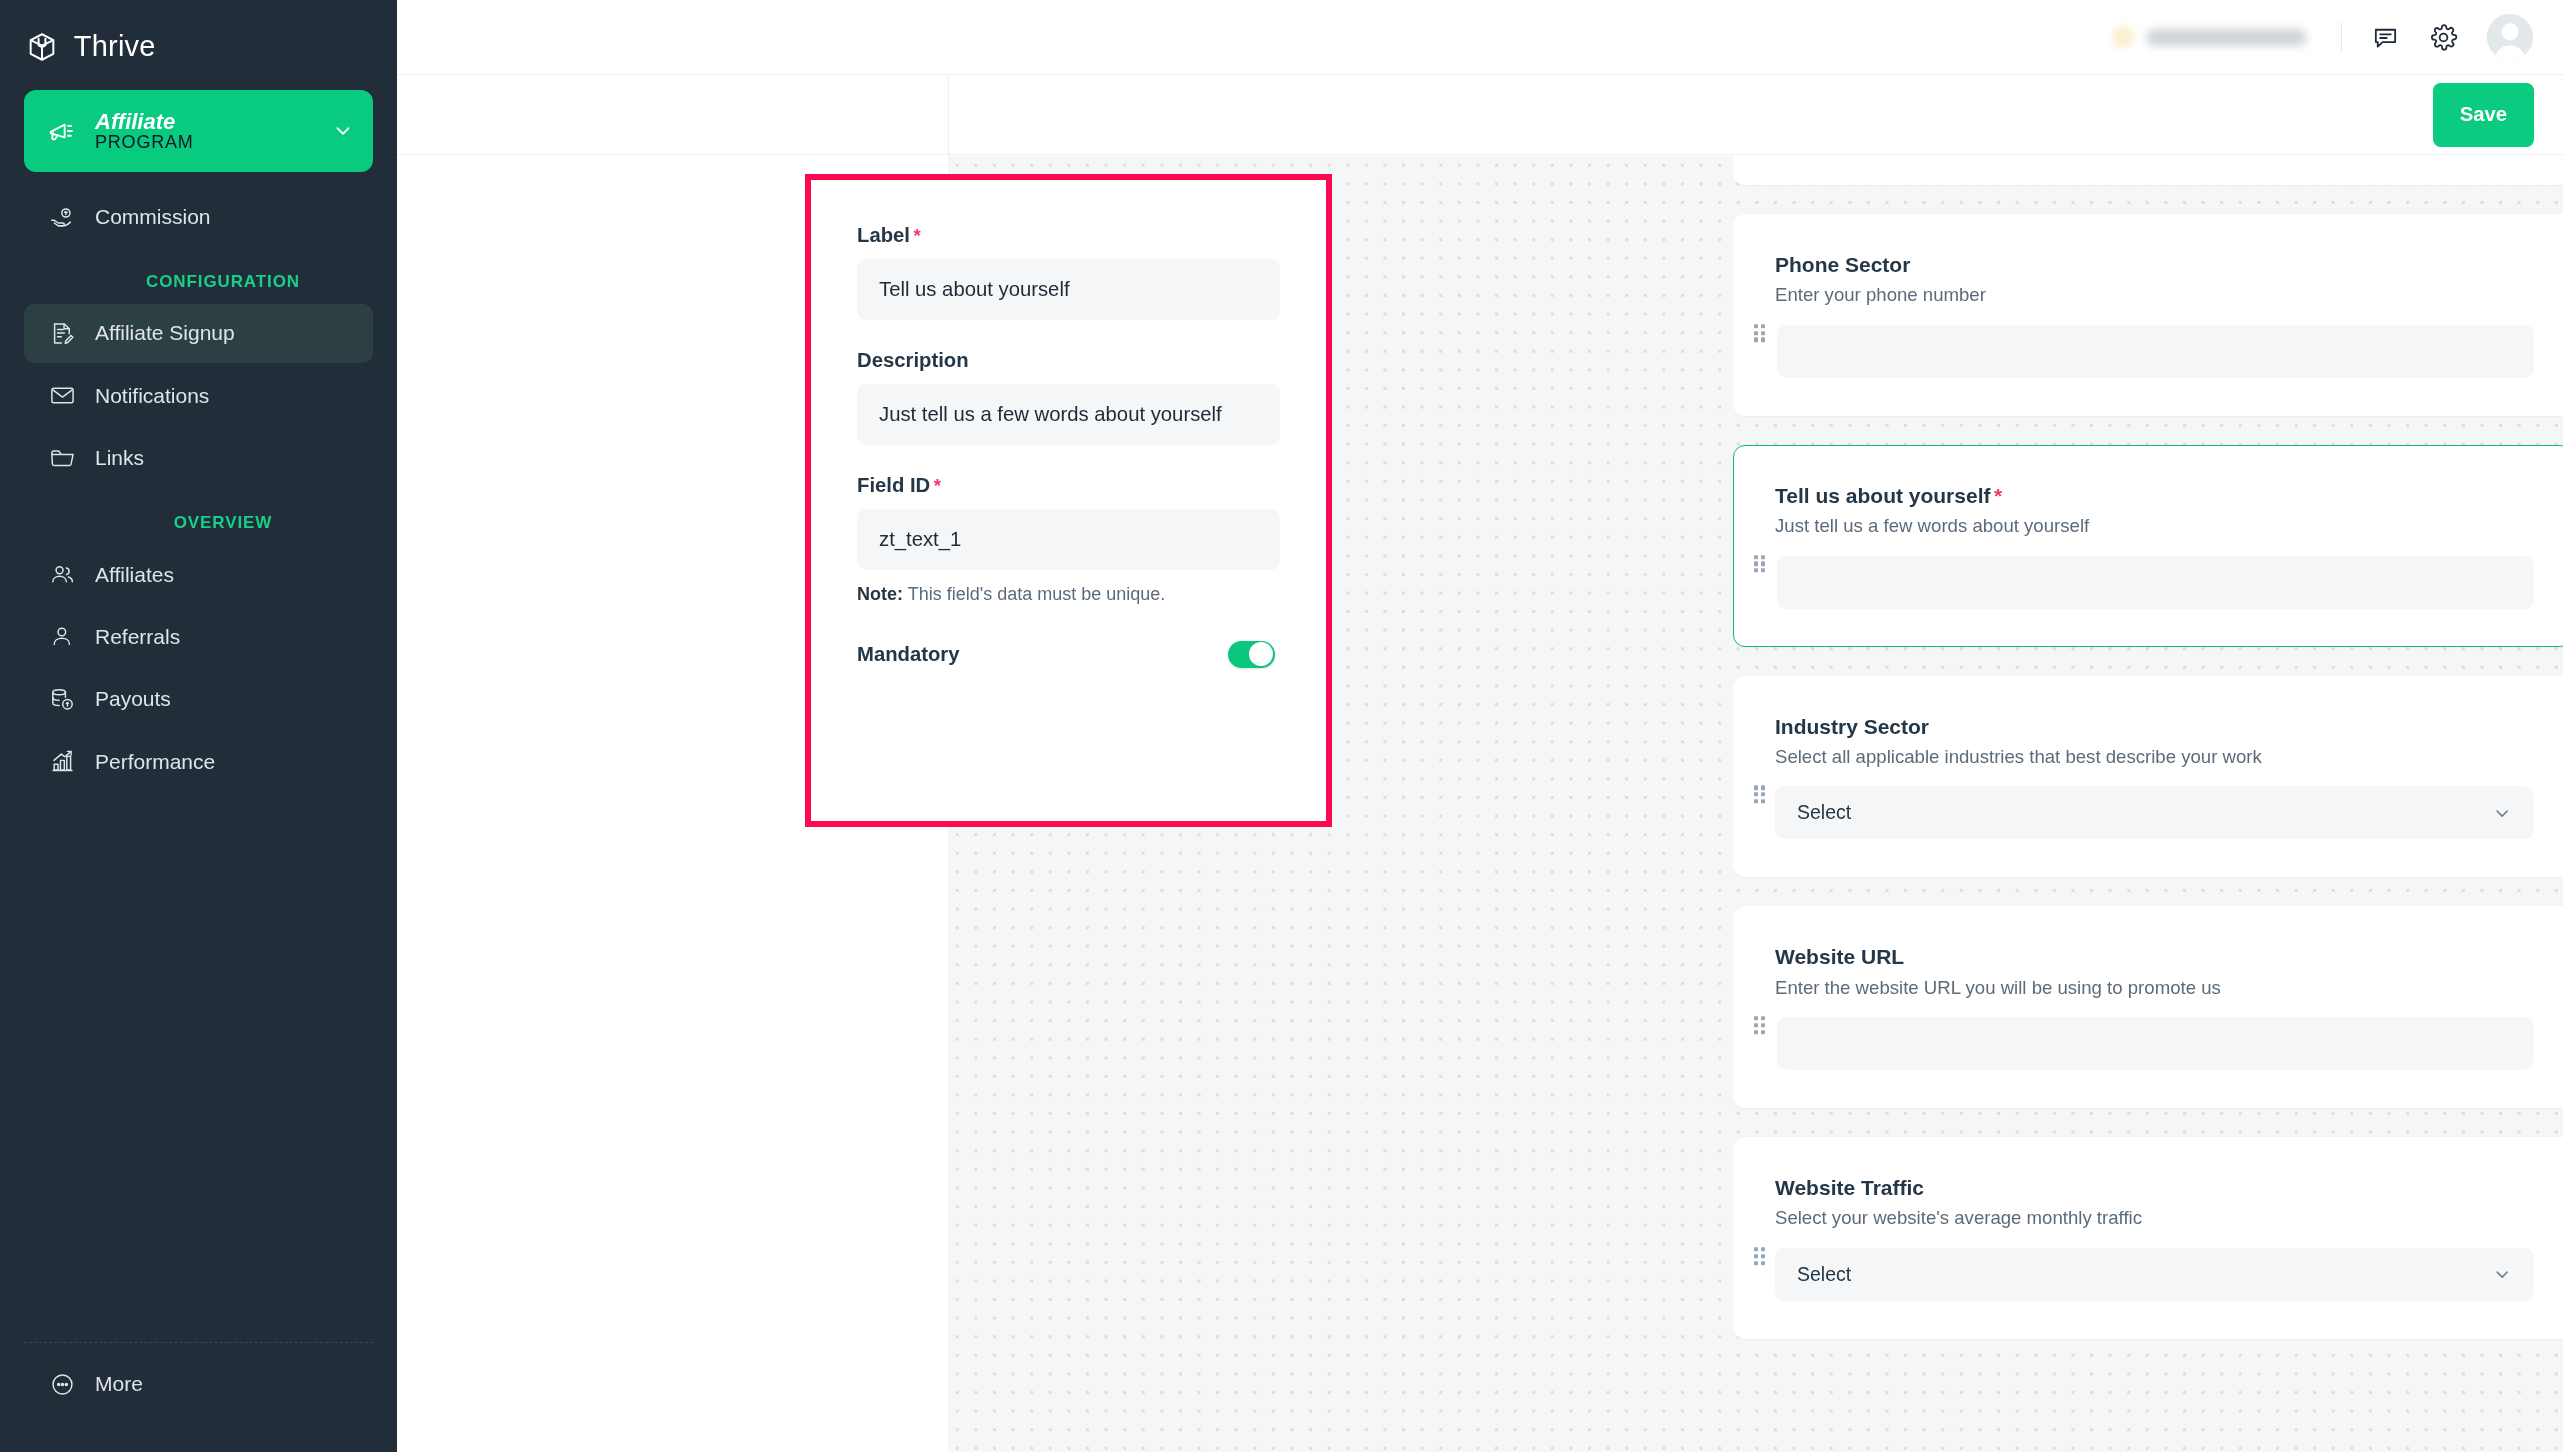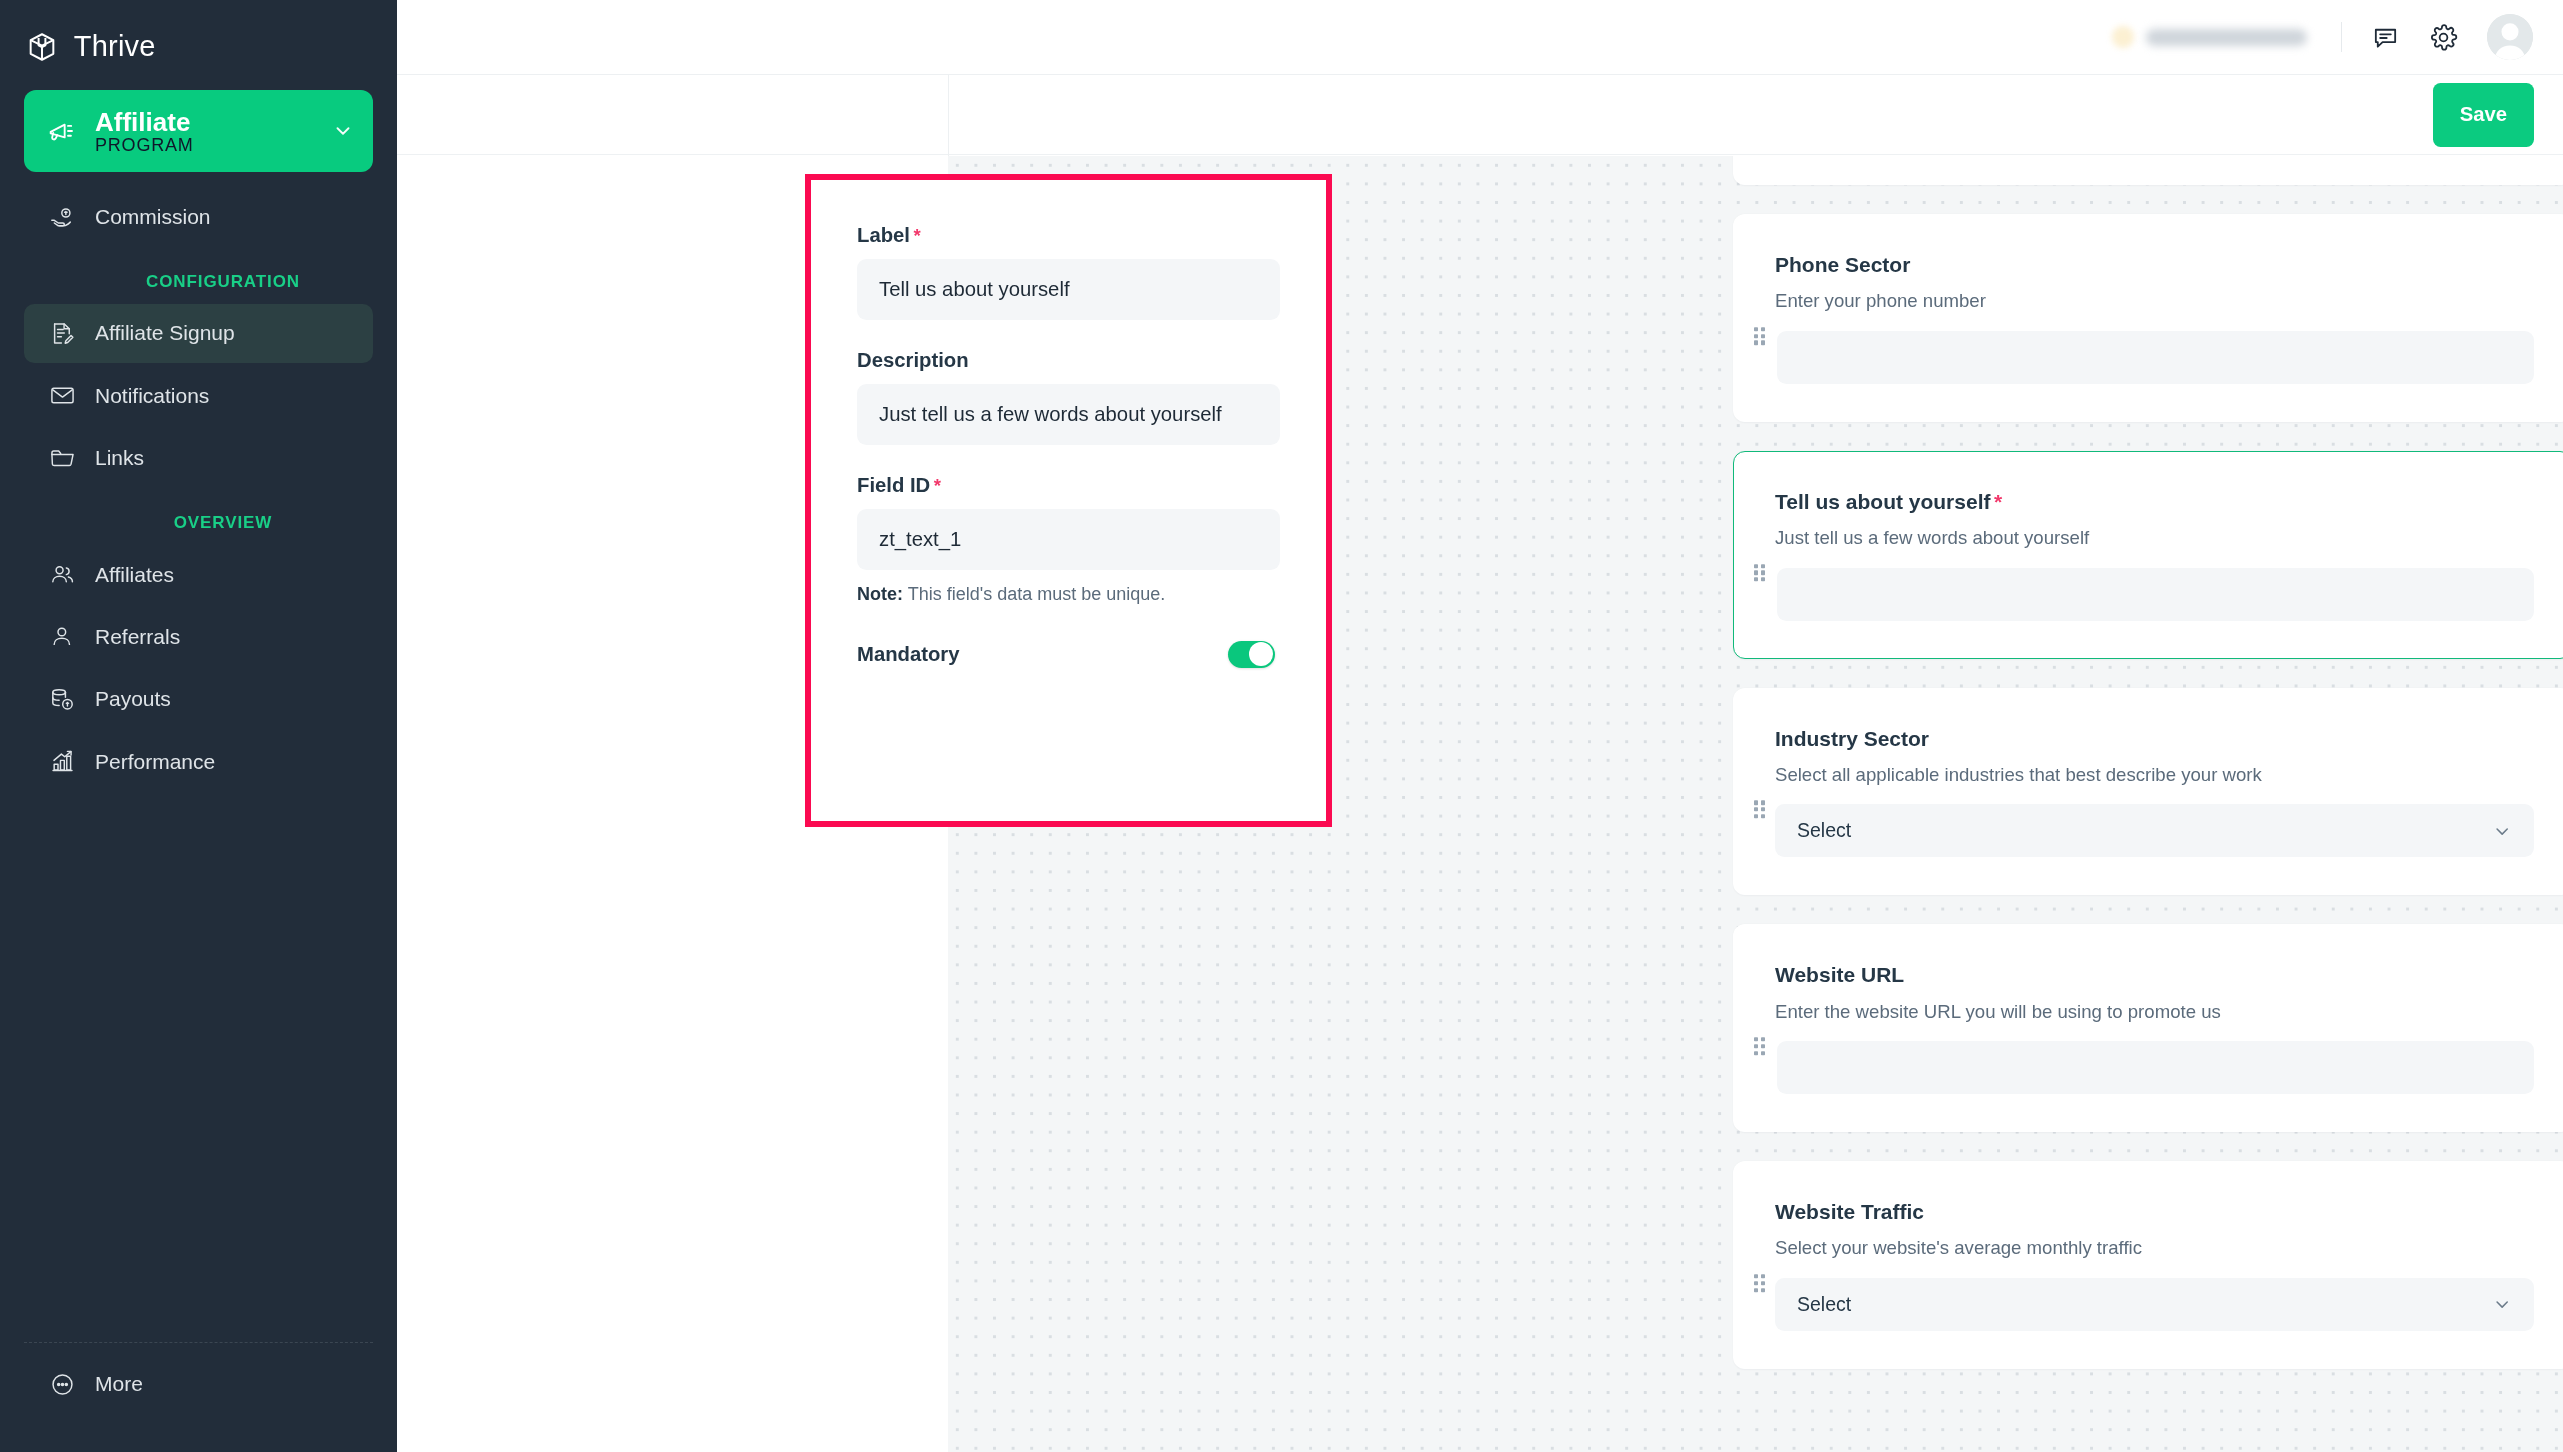--- a/index.html
+++ b/index.html
@@ -31,21 +31,21 @@
     margin: 15.3px 24px 0 24px;
     background: #08cb7f;
     border-radius: 12px;
     height: 82px;
     display: flex; align-items: center; gap: 17px;
     padding: 0 18.6px 0 22px;
     cursor: pointer;
   }
   .program-icon { width: 32px; height: 32px; flex: 0 0 32px; }
   .program-text { flex: 1 1 auto; line-height: 1.08; }
-  .program-title { color: #fff; font-size: 26px; font-weight: 700; }
+  .program-title { color: #fff; font-size: 22px; font-weight: 700; font-style: italic; }
   .program-sub { color: #0f172a; font-size: 18px; font-weight: 400; letter-spacing: 0.8px; margin-top: 2.5px; }
   .program-chevron { width: 22px; height: 22px; flex: 0 0 22px; opacity: .95; }
 
   .nav { margin-top: 12px; }
   .nav-section {
     color: #19cf87; font-size: 17px; font-weight: 700;
     letter-spacing: 0.9px; padding: 22px 0 8.5px 49px; text-align: center;
   }
   .nav-item {
     display: flex; align-items: center; gap: 18.6px;
@@ -127,21 +127,21 @@
     display: grid; grid-template-columns: 5.1px 5.1px; grid-template-rows: 5.1px 5.1px 5.1px;
     gap: 1.7px;
     cursor: grab;
   }
   .grip i { width: 4.2px; height: 4.2px; background: #9aa7b4; border-radius: 0.8px; display: block; }
   .fcard-title {
     font-size: 21px; font-weight: 700; color: #253746; line-height: 1.2;
   }
   .req { color: #f2386b; font-size: 21px; margin-left: 3.4px; }
   .fcard-desc {
-    font-size: 18.6px; color: #5b6b7b; margin-top: 13px; font-weight: 400;
+    font-size: 18.6px; color: #5b6b7b; margin-top: 7px; font-weight: 400;
   }
   .fcard-input {
     margin-top: 18.6px; margin-left: 1.7px;
     background: #f4f6f8; border-radius: 9.3px; height: 53px;
   }
   .fcard-select {
     margin-top: 18.6px; background: #f4f6f8; border-radius: 9.3px;
     height: 53px; display: flex; align-items: center;
     padding: 0 22px 0 22px; justify-content: space-between; cursor: pointer; gap: 12px;
   }

